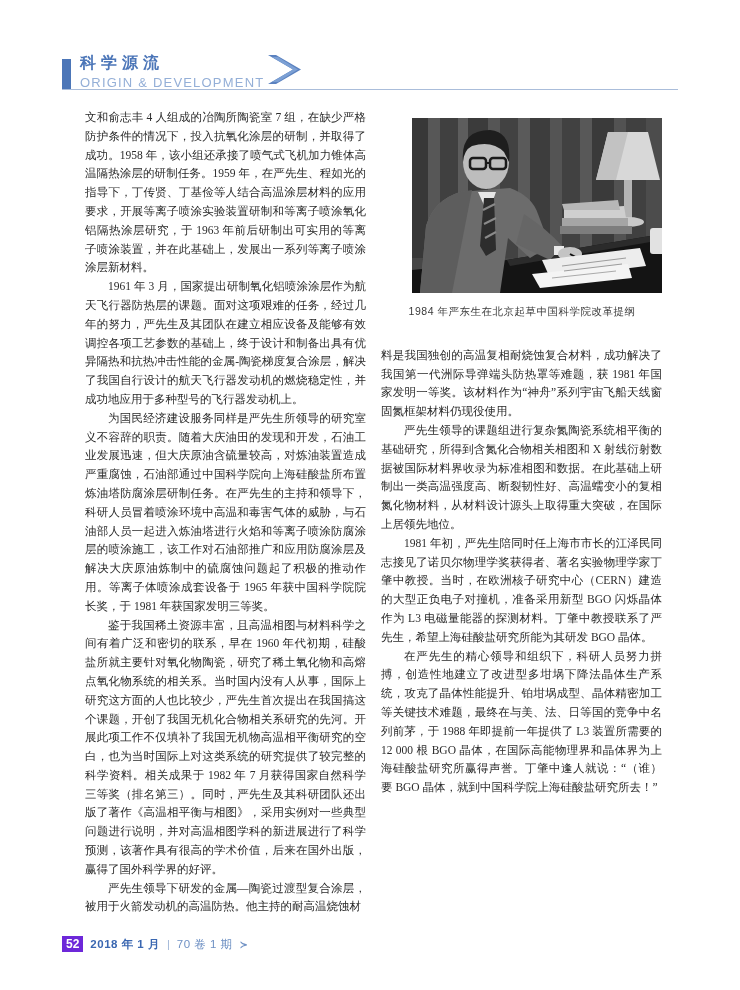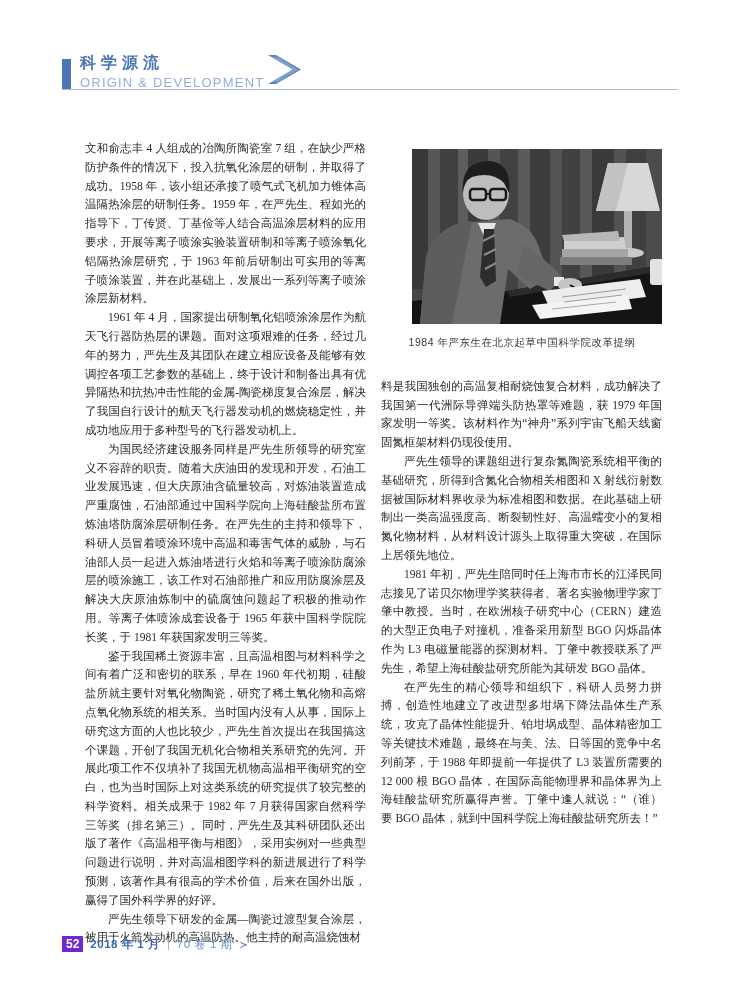--- a/index.html
+++ b/index.html
@@ -9,21 +9,21 @@
   }
   
   .header{position:absolute;top:46px;left:62px;display:flex;align-items:flex-end;}
   .header-bar{width:9px;height:31px;background:#4c76b8;margin-right:9px;}
   .header-titles{display:flex;flex-direction:column;font-family:"Liberation Sans","DejaVu Sans",sans-serif;}
   .section-title{font-size:16px;font-weight:bold;letter-spacing:5px;color:#4c76b8;line-height:18px;}
   .section-subtitle{font-size:13px;letter-spacing:1.2px;color:#94afd7;margin-top:3px;}
   .header-arrow{margin-left:2px;margin-top:8px;}
   .header-rule{position:absolute;top:89px;left:62px;width:616px;height:1px;background:#aabdda;}
   
-  .content{position:absolute;top:108px;left:85px;width:577px;display:flex;gap:15px;margin-top:31px;}
+  .content{position:absolute;top:108px;left:85px;width:577px;display:flex;gap:15px;}
   .col{width:281px;text-align:justify;font-size:11.5px;line-height:18.8px;color:#2a2a2a;}
   .col p{margin:0;text-indent:2em;}
   .col p.no-indent{text-indent:0;}
   
   .photo-block{width:250px;margin:10px 0 0 31px;}
   .photo-block svg{display:block;}
   .photo-caption{
     width:282px;margin:9px 0 0 0;text-align:center;font-size:10.5px;color:#3a3a3a;
     font-family:"Liberation Sans","DejaVu Sans",sans-serif;letter-spacing:0.5px;
   }
@@ -54,21 +54,21 @@
       <path d="M6 3 L27 15.5 L6 28 L12 28 L32 15.5 L12 3 Z" fill="#7ca0d4"></path>
     </svg>
   </div>
 </div>
 <div class="header-rule"></div>
 
 <div class="content">
 
   <div class="col">
     <p class="no-indent">文和俞志丰 4 人组成的冶陶所陶瓷室 7 组，在缺少严格防护条件的情况下，投入抗氧化涂层的研制，并取得了成功。1958 年，该小组还承接了喷气式飞机加力锥体高温隔热涂层的研制任务。1959 年，在严先生、程如光的指导下，丁传贤、丁基俭等人结合高温涂层材料的应用要求，开展等离子喷涂实验装置研制和等离子喷涂氧化铝隔热涂层研究，于 1963 年前后研制出可实用的等离子喷涂装置，并在此基础上，发展出一系列等离子喷涂涂层新材料。</p>
-    <p>1961 年 4 月，国家提出研制氧化铝喷涂涂层作为航天飞行器防热层的课题。面对这项艰难的任务，经过几年的努力，严先生及其团队在建立相应设备及能够有效调控各项工艺参数的基础上，终于设计和制备出具有优异隔热和抗热冲击性能的金属-陶瓷梯度复合涂层，解决了我国自行设计的航天飞行器发动机的燃烧稳定性，并成功地应用于多种型号的飞行器发动机上。</p>
+    <p>1961 年 3 月，国家提出研制氧化铝喷涂涂层作为航天飞行器防热层的课题。面对这项艰难的任务，经过几年的努力，严先生及其团队在建立相应设备及能够有效调控各项工艺参数的基础上，终于设计和制备出具有优异隔热和抗热冲击性能的金属-陶瓷梯度复合涂层，解决了我国自行设计的航天飞行器发动机的燃烧稳定性，并成功地应用于多种型号的飞行器发动机上。</p>
     <p>为国民经济建设服务同样是严先生所领导的研究室义不容辞的职责。随着大庆油田的发现和开发，石油工业发展迅速，但大庆原油含硫量较高，对炼油装置造成严重腐蚀，石油部通过中国科学院向上海硅酸盐所布置炼油塔防腐涂层研制任务。在严先生的主持和领导下，科研人员冒着喷涂环境中高温和毒害气体的威胁，与石油部人员一起进入炼油塔进行火焰和等离子喷涂防腐涂层的喷涂施工，该工作对石油部推广和应用防腐涂层及解决大庆原油炼制中的硫腐蚀问题起了积极的推动作用。等离子体喷涂成套设备于 1965 年获中国科学院院长奖，于 1981 年获国家发明三等奖。</p>
     <p>鉴于我国稀土资源丰富，且高温相图与材料科学之间有着广泛和密切的联系，早在 1960 年代初期，硅酸盐所就主要针对氧化物陶瓷，研究了稀土氧化物和高熔点氧化物系统的相关系。当时国内没有人从事，国际上研究这方面的人也比较少，严先生首次提出在我国搞这个课题，开创了我国无机化合物相关系研究的先河。开展此项工作不仅填补了我国无机物高温相平衡研究的空白，也为当时国际上对这类系统的研究提供了较完整的科学资料。相关成果于 1982 年 7 月获得国家自然科学三等奖（排名第三）。同时，严先生及其科研团队还出版了著作《高温相平衡与相图》，采用实例对一些典型问题进行说明，并对高温相图学科的新进展进行了科学预测，该著作具有很高的学术价值，后来在国外出版，赢得了国外科学界的好评。</p>
     <p>严先生领导下研发的金属—陶瓷过渡型复合涂层，被用于火箭发动机的高温防热。他主持的耐高温烧蚀材</p>
   </div>
 
   <div class="col">
     <div class="photo-block">
       <svg width="250" height="175" viewBox="0 0 250 175">
 
         <rect x="0" y="0" width="250" height="175" fill="#474747"></rect>
@@ -139,21 +139,21 @@
           <polygon points="120,156 216,146 220,160 128,170" fill="#f4f4f4"></polygon>
           <line x1="150" y1="148" x2="214" y2="140" stroke="#9c9c9c" stroke-width="1"></line>
           <line x1="152" y1="153" x2="210" y2="146" stroke="#9c9c9c" stroke-width="1"></line>
           <line x1="140" y1="160" x2="204" y2="153" stroke="#aaaaaa" stroke-width="1"></line>
         </g>
       </svg>
     </div>
     <div class="photo-caption">1984 年严东生在北京起草中国科学院改革提纲</div>
 
     <div class="right-text">
-      <p class="no-indent">料是我国独创的高温复相耐烧蚀复合材料，成功解决了我国第一代洲际导弹端头防热罩等难题，获 1979 年国家发明一等奖。该材料作为“神舟”系列宇宙飞船天线窗固氮框架材料仍现役使用。</p>
+      <p class="no-indent">料是我国独创的高温复相耐烧蚀复合材料，成功解决了我国第一代洲际导弹端头防热罩等难题，获 1981 年国家发明一等奖。该材料作为“神舟”系列宇宙飞船天线窗固氮框架材料仍现役使用。</p>
       <p>严先生领导的课题组进行复杂氮陶瓷系统相平衡的基础研究，所得到含氮化合物相关相图和 X 射线衍射数据被国际材料界收录为标准相图和数据。在此基础上研制出一类高温强度高、断裂韧性好、高温蠕变小的复相氮化物材料，从材料设计源头上取得重大突破，在国际上居领先地位。</p>
       <p>1981 年初，严先生陪同时任上海市市长的江泽民同志接见了诺贝尔物理学奖获得者、著名实验物理学家丁肇中教授。当时，在欧洲核子研究中心（CERN）建造的大型正负电子对撞机，准备采用新型 BGO 闪烁晶体作为 L3 电磁量能器的探测材料。丁肇中教授联系了严先生，希望上海硅酸盐研究所能为其研发 BGO 晶体。</p>
       <p>在严先生的精心领导和组织下，科研人员努力拼搏，创造性地建立了改进型多坩埚下降法晶体生产系统，攻克了晶体性能提升、铂坩埚成型、晶体精密加工等关键技术难题，最终在与美、法、日等国的竞争中名列前茅，于 1988 年即提前一年提供了 L3 装置所需要的 12 000 根 BGO 晶体，在国际高能物理界和晶体界为上海硅酸盐研究所赢得声誉。丁肇中逢人就说：“（谁）要 BGO 晶体，就到中国科学院上海硅酸盐研究所去！”</p>
     </div>
   </div>
 </div>
 
 <div class="footer">
   <span class="page-number">52</span>
   <span class="issue-date">2018 年 1 月</span>

